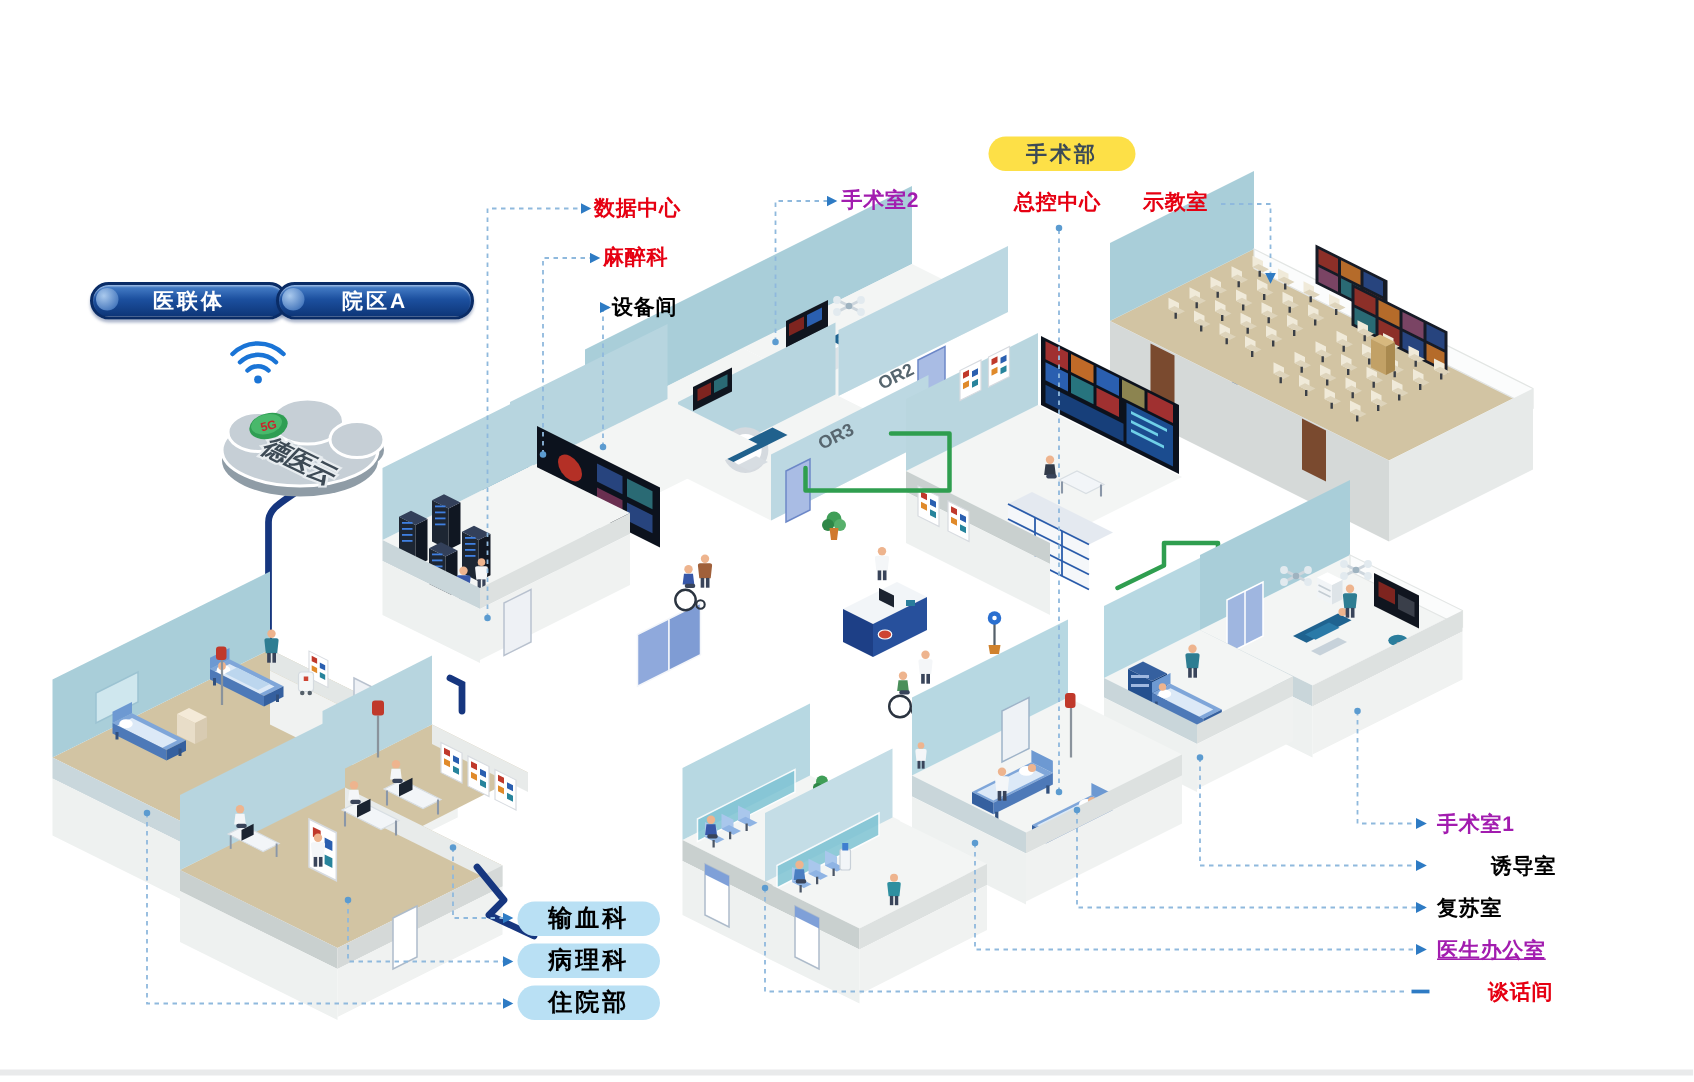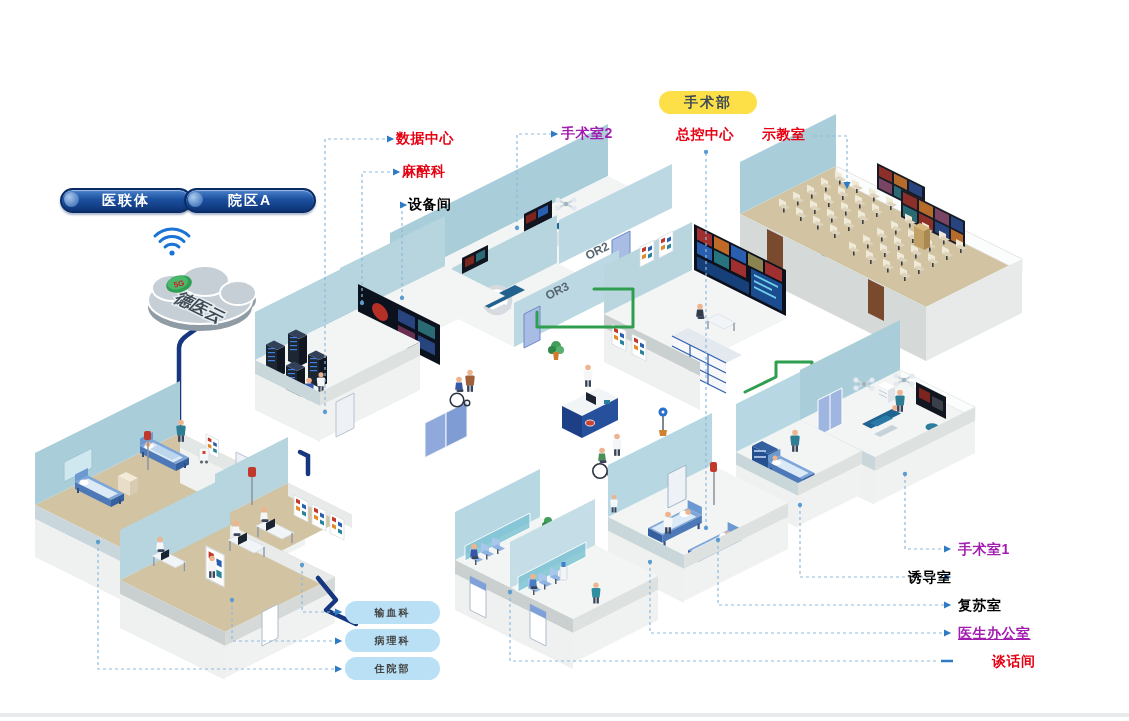--- a/index.html
+++ b/index.html
@@ -13,21 +13,21 @@
   .pill-navy{position:absolute;width:132px;height:25px;border-radius:13px;
     background:linear-gradient(180deg,#4b83cc 0%,#1c509f 45%,#0d3577 100%);
     border:2px solid #0a2c66;display:flex;align-items:center;justify-content:center;
     color:#fff;font:700 14px "Liberation Sans",sans-serif;letter-spacing:2px;box-sizing:border-box;
     box-shadow:0 2px 2px rgba(20,50,110,.35), inset 0 1px 1px rgba(255,255,255,.45);}
   .pill-navy::before{content:"";position:absolute;left:2px;top:2px;width:15px;height:15px;border-radius:50%;
     background:radial-gradient(circle at 35% 35%,#b9d6f5,#2a62b2);opacity:.9;}
   .pill-lite{position:absolute;height:23px;border-radius:12px;background:#fde047;
     display:flex;align-items:center;justify-content:center;color:#3c4a56;
     font:700 14px "Liberation Sans",sans-serif;letter-spacing:2px;}
-  .pill-bottom{background:#b9e0f4;color:#404040;font-size:10px;}
+  .pill-bottom{background:#b9e0f4;color:#000000;font-size:16px;}
   .baseline{position:absolute;left:0;right:0;bottom:4px;height:4px;background:#e9eaeb;}
 </style>
 </head>
 <body>
 
 <div class="stage">
 
 <svg width="1129" height="721" viewBox="0 0 1129 721">
   <defs>
     <marker id="arr" markerWidth="7" markerHeight="7" refX="5" refY="3" orient="auto">
@@ -655,21 +655,21 @@
 
 <div class="lbl red" style="left:396px;top:131px;">数据中心</div>
 <div class="lbl red" style="left:402px;top:164px;">麻醉科</div>
 <div class="lbl gray" style="left:408px;top:197px;">设备间</div>
 
 <div class="lbl dark" style="left:561px;top:126px;">手术室2</div>
 <div class="lbl red" style="left:676px;top:127px;">总控中心</div>
 <div class="lbl red" style="left:762px;top:127px;">示教室</div>
 
 <div class="lbl dark" style="left:958px;top:542px;">手术室1</div>
-<div class="lbl gray" style="left:908px;top:570px;text-align:center;">诱导室</div>
+<div class="lbl gray" style="left:994px;top:570px;text-align:center;">诱导室</div>
 <div class="lbl gray" style="left:958px;top:598px;">复苏室</div>
 <div class="lbl dark" style="left:958px;top:626px;text-decoration:underline;">医生办公室</div>
 <div class="lbl red" style="left:948px;top:654px;margin-left:44px;">谈话间</div>
 
 <div class="pill-lite pill-bottom" style="left:345px;top:601px;width:95px;">
   <span>输血科</span>
 </div>
 <div class="pill-lite pill-bottom" style="left:345px;top:629px;width:95px;">
   <span>病理科</span>
 </div>

